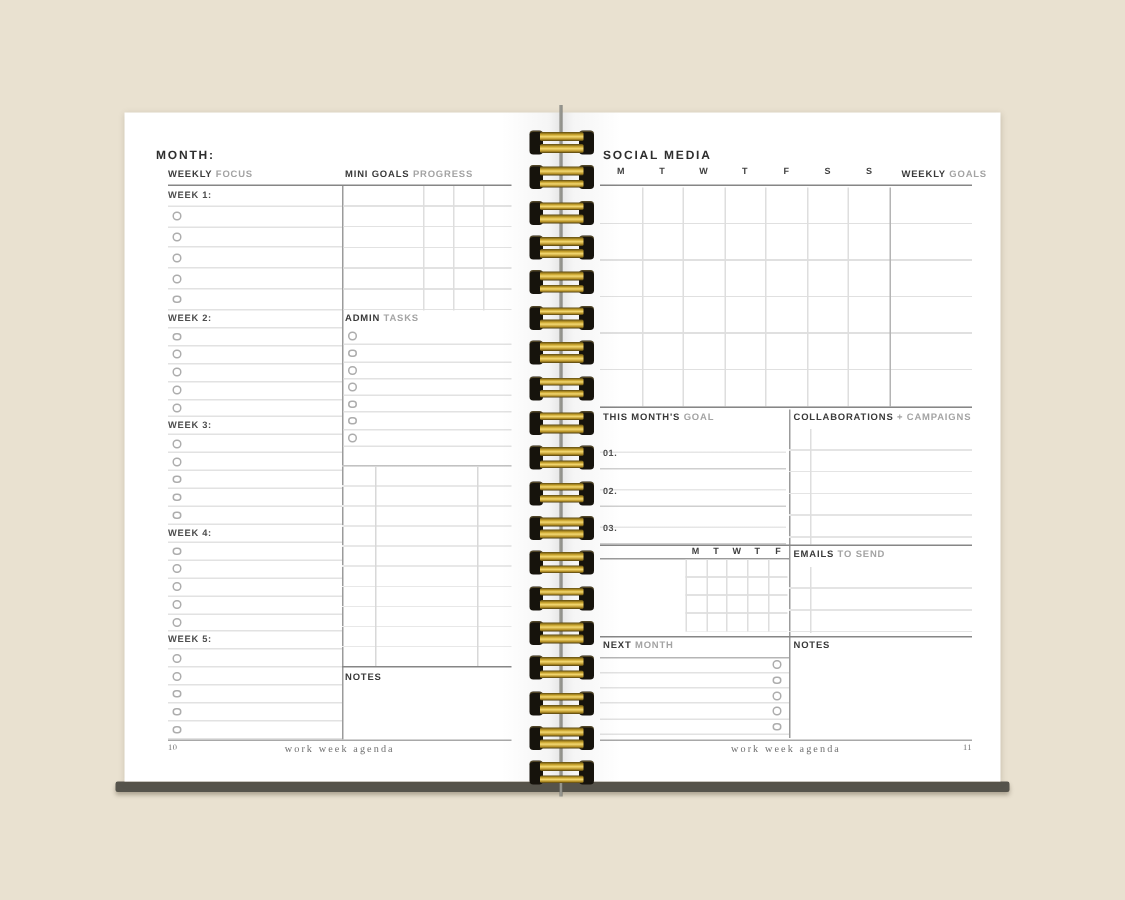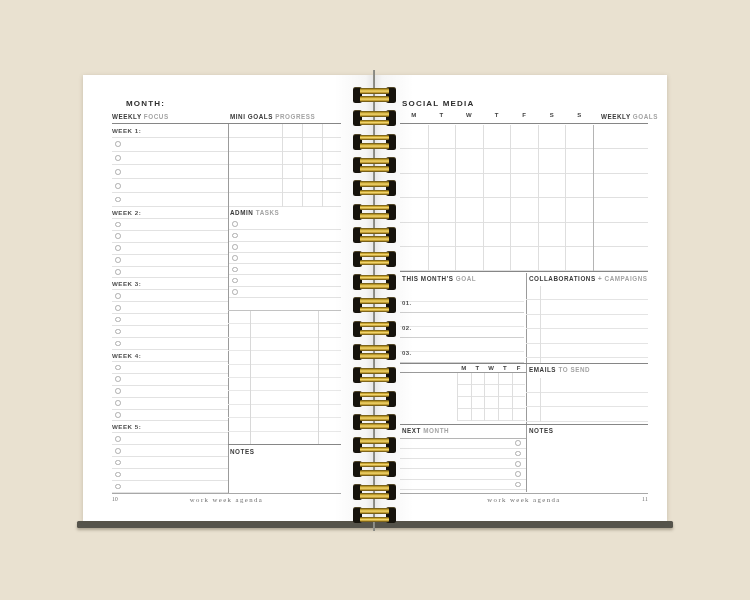--- a/index.html
+++ b/index.html
@@ -76,21 +76,21 @@
 </style>
 </head>
 <body>
 
 <div class="canvas">
 
   <div class="shadow-band"></div>
 
   <div class="notebook">
 
-    <div class="abs h1" style="left:43px;top:24px;">MONTH:</div>
+    <div class="abs h1" style="left:21px;top:24px;">MONTH:</div>
 
     <div class="abs h2" style="left:29px;top:38px;">
       <span>WEEKLY</span>
       <span class="lt">FOCUS</span>
     </div>
     <div class="abs h2" style="left:147px;top:38px;">
       <span>MINI GOALS</span>
       <span class="lt">PROGRESS</span>
     </div>
 

